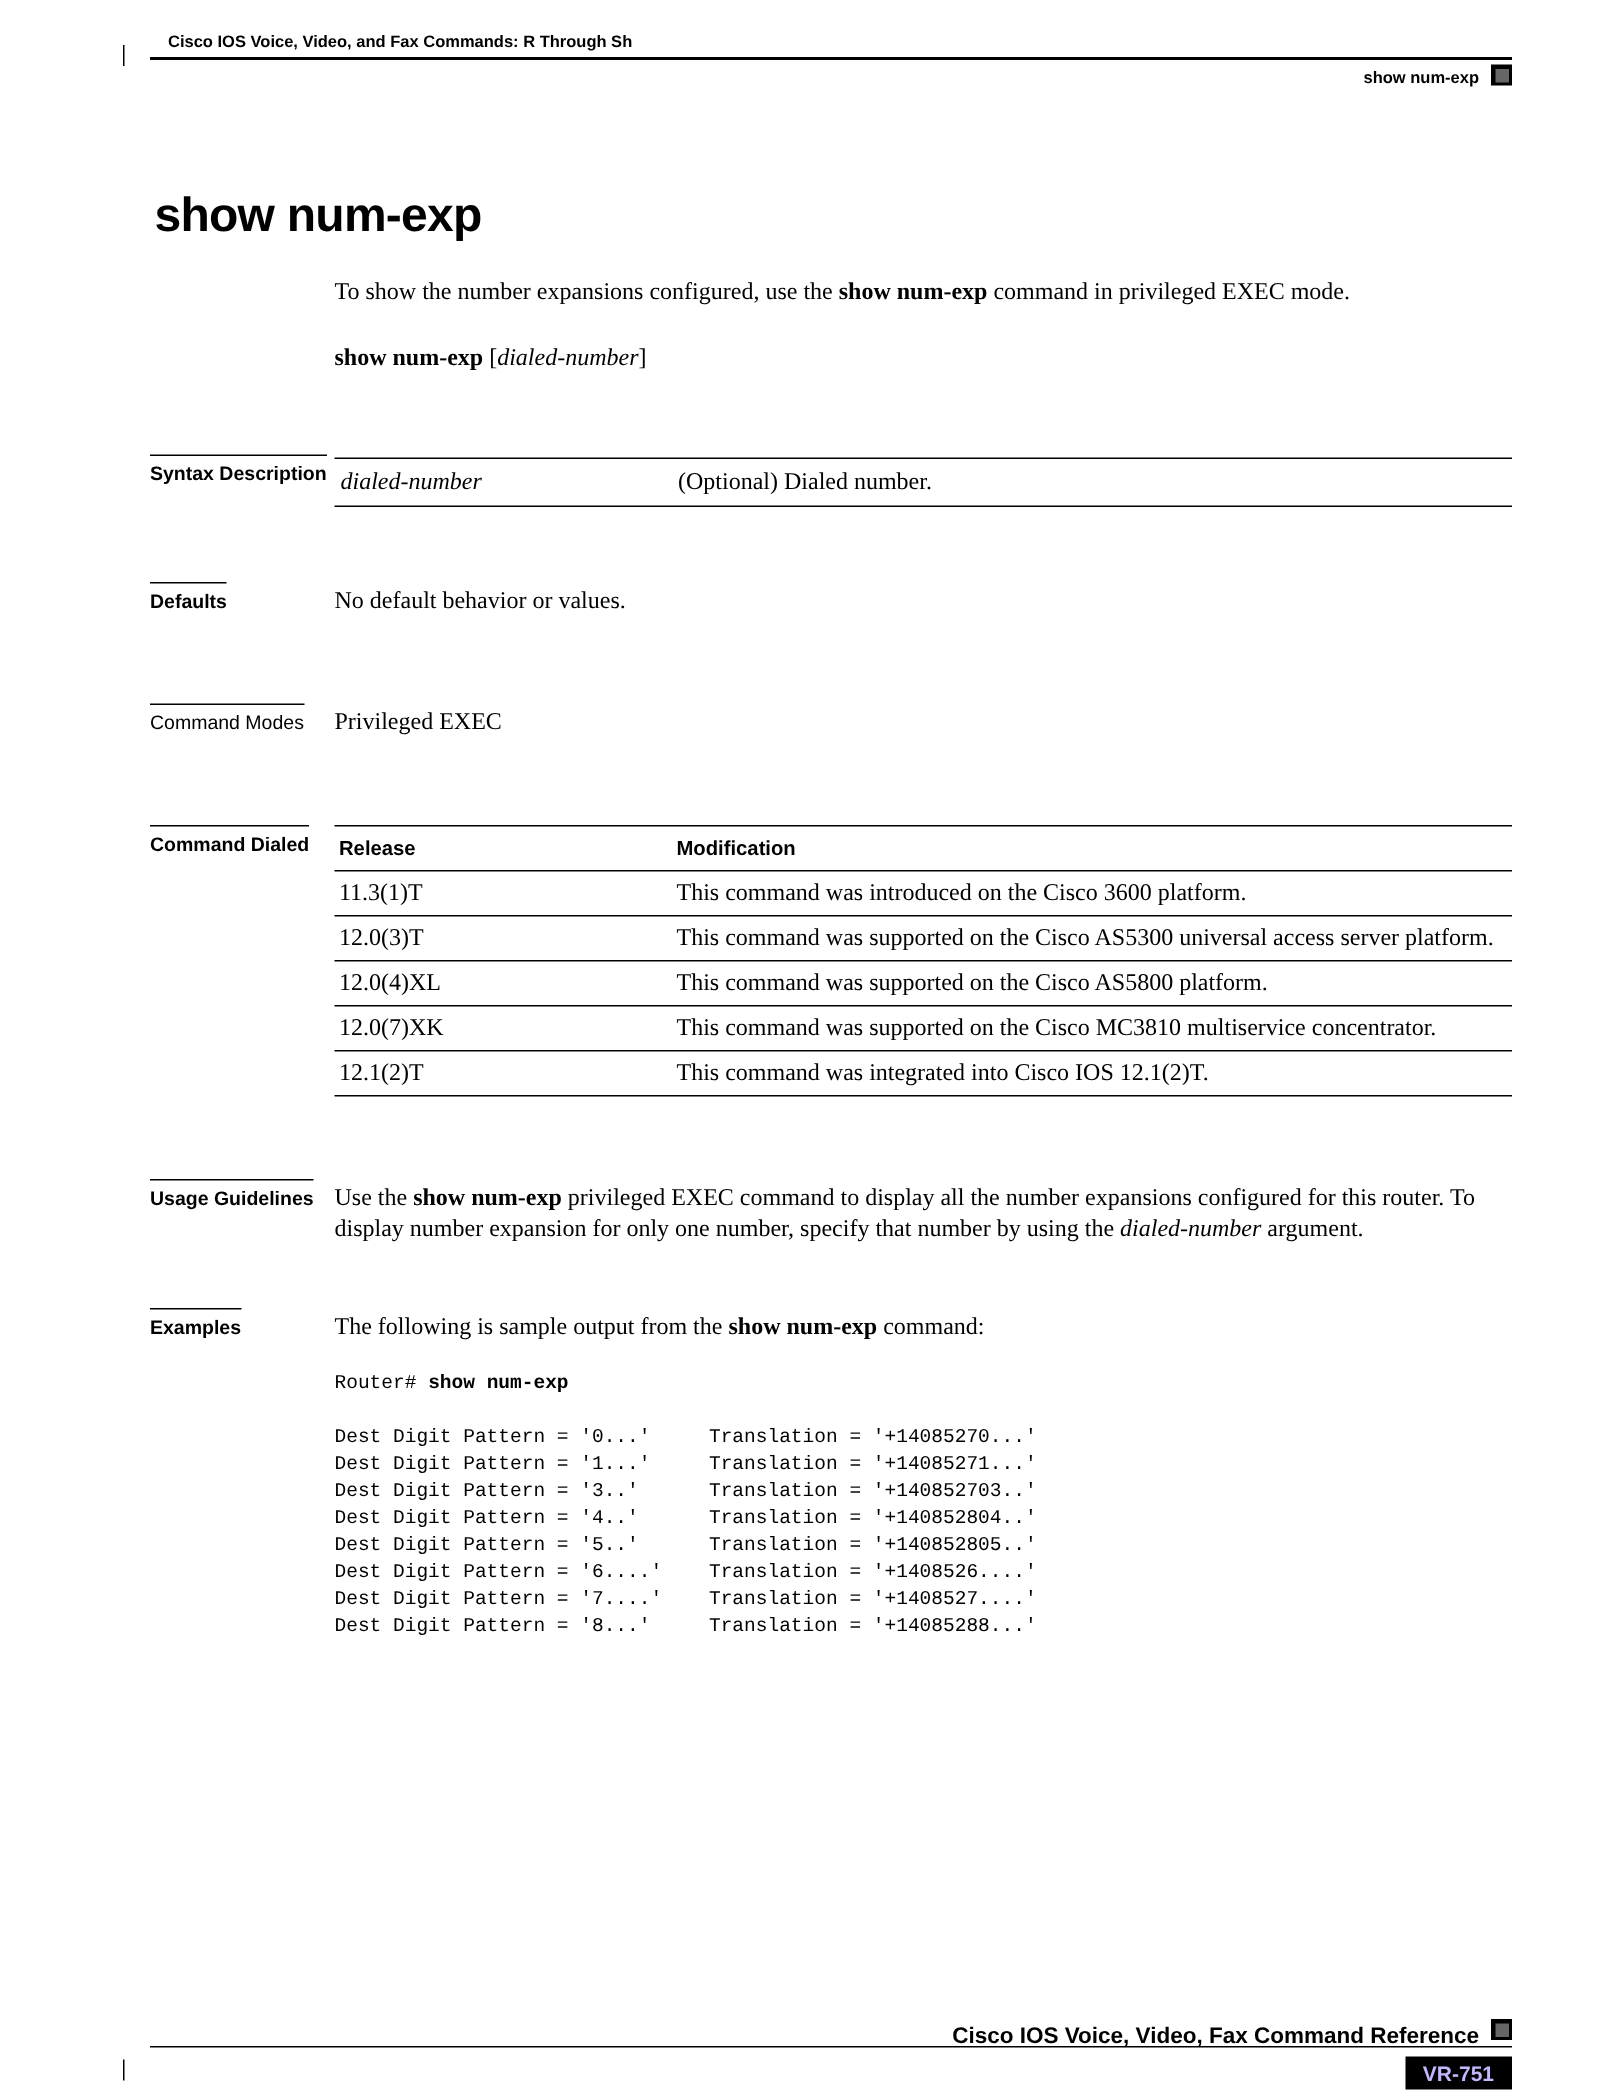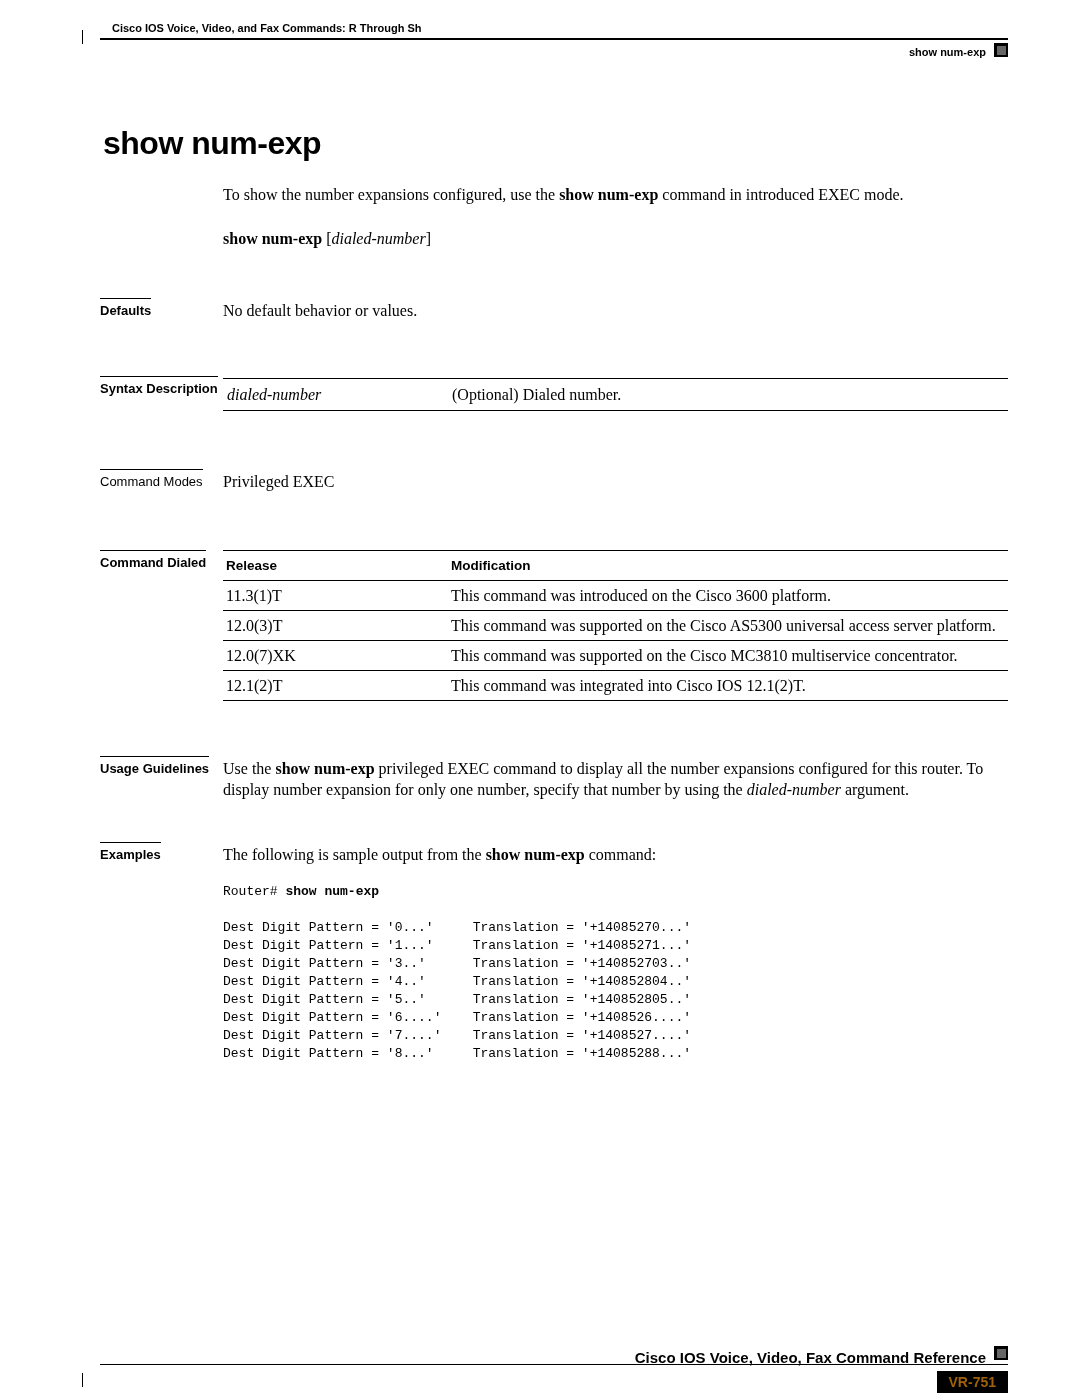--- a/index.html
+++ b/index.html
@@ -168,21 +168,21 @@
     top: -16.5px;
     width: 9px;
     height: 9px;
     background: #666;
   }
   .page-num-box {
     position: absolute;
     right: 0;
     top: 6px;
     background: #000;
-    color: #a16207;
+    color: #c4b5fd;
     font-family: Arial, Helvetica, sans-serif;
     font-size: 14px;
     font-weight: bold;
     padding: 3px 12px;
   }
   .vline-bottom {
     position: absolute;
     left: -18px;
     top: 8px;
     width: 1px;
@@ -203,49 +203,49 @@
     <span class="vline-top"></span>
     <span class="header-text-top">Cisco IOS Voice, Video, and Fax Commands: R Through Sh</span>
     <span class="header-text-right">show num-exp</span>
     <span class="header-square"></span>
     <span class="header-square-inner"></span>
   </div>
 
   <h1>show num-exp</h1>
 
   <p class="intro">
-    <span>To show the number expansions configured, use the </span><span class="bold">show num-exp</span><span> command in introduced EXEC mode.</span>
+    <span>To show the number expansions configured, use the </span><span class="bold">show num-exp</span><span> command in privileged EXEC mode.</span>
   </p>
 
   <p class="syntax">
     <span class="bold">show num-exp</span>
     [<span class="italic">dialed-number</span>]
   </p>
-
-  <div class="section">
-    <div style="width:123px;flex-shrink:0;">
-      <span class="label-rule-wrap" style="font-family:Arial,Helvetica,sans-serif;font-weight:bold;font-size:13px;">Defaults</span>
-    </div>
-    <div class="section-body">No default behavior or values.</div>
-  </div>
 
   <div class="section" style="margin-top:55px;">
     <div style="width:123px;flex-shrink:0;">
       <span class="label-rule-wrap" style="font-family:Arial,Helvetica,sans-serif;font-weight:bold;font-size:13px;">Syntax Description</span>
     </div>
     <div class="section-body">
       <table class="syntax-table">
         <tbody>
             <tr>
           <td>dialed-number</td>
           <td>(Optional) Dialed number.</td>
         </tr>
       </tbody>
         </table>
     </div>
+  </div>
+
+  <div class="section">
+    <div style="width:123px;flex-shrink:0;">
+      <span class="label-rule-wrap" style="font-family:Arial,Helvetica,sans-serif;font-weight:bold;font-size:13px;">Defaults</span>
+    </div>
+    <div class="section-body">No default behavior or values.</div>
   </div>
 
   <div class="section" style="margin-top:58px;">
     <div style="width:123px;flex-shrink:0;">
       <span class="label-rule-wrap" style="font-family:Arial,Helvetica,sans-serif;font-weight:normal;font-size:13px;">Command Modes</span>
     </div>
     <div class="section-body">Privileged EXEC</div>
   </div>
 
   <div class="section" style="margin-top:58px;">
@@ -263,20 +263,24 @@
         <tbody id="history-body">
             <tr>
               <td>11.3(1)T</td>
               <td>This command was introduced on the Cisco 3600 platform.</td>
             </tr>
             <tr>
               <td>12.0(3)T</td>
               <td>This command was supported on the Cisco AS5300 universal access server platform.</td>
             </tr>
             <tr>
+              <td>12.0(4)XL</td>
+              <td>This command was supported on the Cisco AS5800 platform.</td>
+            </tr>
+            <tr>
               <td>12.0(7)XK</td>
               <td>This command was supported on the Cisco MC3810 multiservice concentrator.</td>
             </tr>
             <tr>
               <td>12.1(2)T</td>
               <td>This command was integrated into Cisco IOS 12.1(2)T.</td>
             </tr>
           </tbody>
       </table>
     </div>

